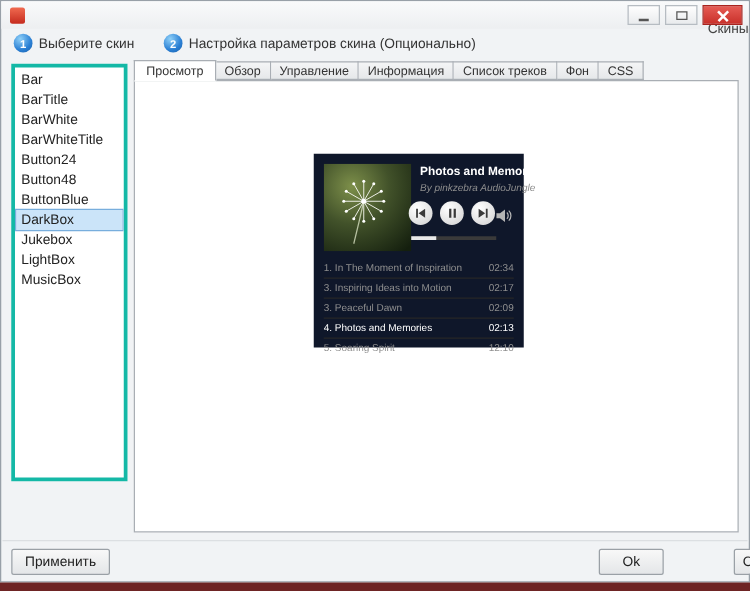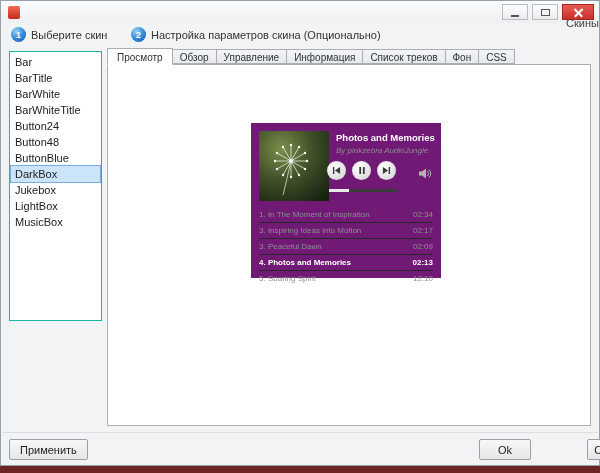--- a/index.html
+++ b/index.html
@@ -49,22 +49,22 @@
   .step-1 { left:10px; }
   .step-2 { left:130px; }
   .step-ball {
     width:15px; height:15px; border-radius:50%;
     background:radial-gradient(circle at 35% 28%, #8fd0f8, #2a7fd4 60%, #1b5fa8);
     color:#fff; font-size:9px; font-weight:bold;
     display:flex; align-items:center; justify-content:center; flex:0 0 auto;
   }
   
   .skin-list {
-    position:absolute; left:8px; top:50px; width:93px; height:270px;
-    background:#fff; border:1px solid #14b8a6; padding:2px 1px; overflow:hidden;
+    position:absolute; left:8px; top:50px; width:93px; height:334px;
+    background:#fff; border:3px solid #14b8a6; padding:2px 1px; overflow:hidden;
   }
   .skin-item {
     font-size:11px; color:#222; padding:1px 4px; height:16px; line-height:14px; cursor:pointer;
     white-space:nowrap;
   }
   .skin-item.selected { background:#cbe4f9; outline:1px solid #78aedd; }
   
   .tabs { position:absolute; left:106px; top:47px; display:flex; align-items:flex-end; z-index:3; }
   .tab {
     font-size:10px; color:#333; padding:2px 7px; height:15px; line-height:12px;
@@ -76,42 +76,42 @@
     background:#fff; border:1px solid #a9aeb4; border-bottom:1px solid #fff;
     padding:3px 9px; height:17px; margin-bottom:-1px; position:relative; z-index:4;text-align:center;
   }
   
   .panel {
     position:absolute; left:106px; top:63px; width:484px; height:362px;
     background:#fff; border:1px solid #a9aeb4; z-index:1;
   }
   
   .player {
-    position:absolute; left:143px; top:58px; width:190px; height:155px;
-    background:#701a75;
+    position:absolute; left:143px; top:58px; width:168px; height:155px;
+    background:#0f172a;
   }
   .art { position:absolute; left:8px; top:8px; width:70px; height:70px; }
   .p-title { position:absolute; left:85px; top:9px; font-size:9.5px; font-weight:bold; color:#fff; white-space:nowrap; }
   .p-sub { position:absolute; left:85px; top:23px; font-size:8px; font-style:italic; color:#8d8d8d; white-space:nowrap; }
   .controls { position:absolute; left:76px; top:38px; display:flex; gap:6px; }
   .ctrl-btn {
     width:19px; height:19px; border-radius:50%;
     background:radial-gradient(circle at 35% 30%, #ffffff, #d0d0d0);
     display:flex; align-items:center; justify-content:center; cursor:pointer;
   }
   .vol-btn { position:absolute; right:9px; top:42px; cursor:pointer; }
   .progress { position:absolute; left:78px; top:66px; width:68px; height:3px; background:#3a3a3a; cursor:pointer; }
   .progress-fill { height:3px; background:#e9e9e9; }
   .tracks { position:absolute; left:8px; right:8px; top:84px; }
   .trow {
     display:flex; justify-content:space-between; align-items:center;
     font-size:8px; color:#8f8f8f; padding:3px 0; border-bottom:1px solid #272727; cursor:pointer;
   }
   .trow:last-child { border-bottom:none; }
-  .trow.current { color:#ffffff; font-weight:bold;align-items:flex-end; }
+  .trow.current { color:#ffffff; font-weight:normal;align-items:flex-end; }
   .trow .t-time { margin-left:6px; flex:0 0 auto; }
   
   .footer-line { position:absolute; left:1px; right:1px; top:431px; height:1px; background:#dcdfe2; }
   .btn {
     position:absolute; top:438px; height:21px; font-size:11px; color:#222;
     background:linear-gradient(#f8f8f8,#e4e6e8); border:1px solid #9aa0a6; border-radius:2px;
     cursor:pointer; font-family:"Liberation Sans", sans-serif;
   }
   .btn-apply { left:8px; padding:0 10px; }
   .btn-ok { left:478px; width:52px; }

